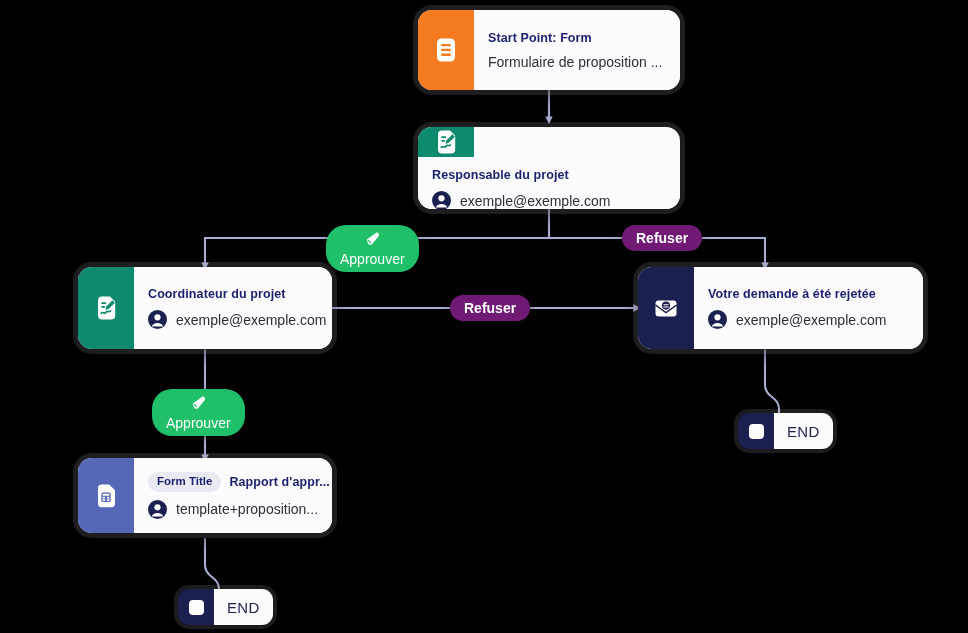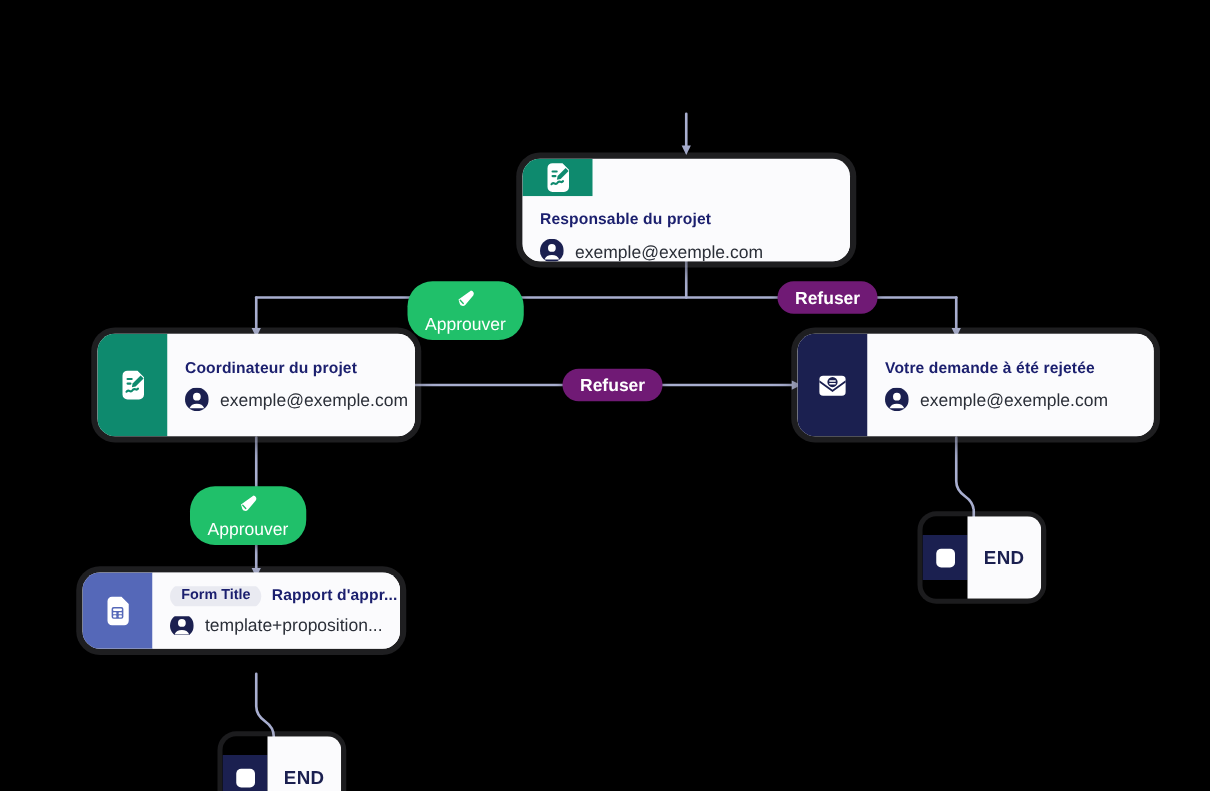--- a/index.html
+++ b/index.html
@@ -60,22 +60,22 @@
   .endnode{
     position:absolute;display:flex;align-items:center;
     border-radius:11px;overflow:hidden;z-index:4;
     box-shadow:0 0 0 4px rgba(230,232,245,.12),0 5px 13px rgba(0,0,0,.5);
   }
   .endnode .esq{
     width:36px;height:36px;background:#1b2050;display:flex;align-items:center;justify-content:center;
   }
   .endnode .esq i{display:block;width:15px;height:15px;background:#fff;border-radius:4px;}
   .endnode .elbl{
-    background:#fbfbfd;color:#1b2050;font-size:15px;font-weight:bold;
-    padding:15px 13px;height:36px;display:flex;align-items:center;letter-spacing:.3px;
+    background:#fbfbfd;color:#1b2050;font-size:15px;font-weight:normal;
+    padding:0 13px;height:36px;display:flex;align-items:center;letter-spacing:.3px;
   }
 </style>
 </head>
 <body>
 
 <div id="canvas">
 
   <svg id="edges" viewBox="0 0 968 633" xmlns="http://www.w3.org/2000/svg">
     <defs>
       <marker id="ah" markerWidth="9" markerHeight="9" refX="4.2" refY="4.5" orient="auto" markerUnits="userSpaceOnUse">
@@ -97,20 +97,38 @@
       <path d="M332,308 L637,308" marker-end="url(#ah)"></path>
 
       <path d="M205,350 L205,458" marker-end="url(#ah)"></path>
 
       <path d="M765,350 L765,385 Q765,392 772,397 Q779,402 779,409 L779,425" marker-end="url(#ah)"></path>
 
       <path d="M205,539 L205,565 Q205,572 212,577 Q219,582 219,589 L219,600" marker-end="url(#ah)"></path>
     </g>
   </svg>
 
+  <div class="node" style="left:418px;top:10px;width:262px;height:80px;">
+    <div class="badge-col" style="background:#F47B20;">
+      <span class="ico">
+        <svg viewBox="0 0 30 30" width="30" height="30" xmlns="http://www.w3.org/2000/svg">
+          <rect x="6" y="3.5" width="18" height="23" rx="4.5" fill="#ffffff"></rect>
+          <rect x="10" y="9" width="10" height="2.3" rx="1.15" fill="#F47B20"></rect>
+          <rect x="10" y="13.8" width="10" height="2.3" rx="1.15" fill="#F47B20"></rect>
+          <rect x="10" y="18.6" width="10" height="2.3" rx="1.15" fill="#F47B20"></rect>
+        </svg>
+      </span>
+    </div>
+    <div class="body">
+      <div class="ntitle">Start Point: Form</div>
+      <div class="nsub">
+        <span class="txt">Formulaire de proposition ...</span>
+      </div>
+    </div>
+  </div>
 
   <div class="node" style="left:418px;top:127px;width:262px;height:82px;flex-direction:column;">
     <div class="badge-col" style="background:#0E8A6E;">
       <span class="ico">
         <svg viewBox="0 0 30 30" width="30" height="30" xmlns="http://www.w3.org/2000/svg">
           <path d="M7,7.5a4,4 0 0 1 4,-4h8l5.2,5.2v13.8a4,4 0 0 1 -4,4h-9.2a4,4 0 0 1 -4,-4z" fill="#ffffff"></path>
           <rect x="10.2" y="9.3" width="5" height="1.7" rx=".85" fill="#0E8A6E"></rect>
           <rect x="10.2" y="13" width="4" height="1.7" rx=".85" fill="#0E8A6E"></rect>
           <path d="M10.2,20.4c1.6-2.6 3.2,1.4 4.8,-1.2 1.5,-2.4 3,.9 4.4,-1.3" stroke="#0E8A6E" stroke-width="1.7" fill="none" stroke-linecap="round"></path>
           <path d="M21.5,7.3l2.4,2.4 -6.4,6.4 -3,.6 .6,-3z" fill="#0E8A6E"></path>
@@ -179,21 +197,21 @@
             <circle cx="9.5" cy="9.5" r="9.5" fill="#1B2050"></circle>
             <circle cx="9.5" cy="7.3" r="3.1" fill="#ffffff"></circle>
             <path d="M3.6,16.6a6.3,5.4 0 0 1 11.8,0z" fill="#ffffff"></path>
           </svg>
         </span>
         <span class="txt">exemple@exemple.com</span>
       </div>
     </div>
   </div>
 
-  <div class="node" style="left:66px;top:458px;width:254px;height:61px;">
+  <div class="node" style="left:78px;top:458px;width:254px;height:75px;">
     <div class="badge-col" style="background:#5568B8;">
       <span class="ico">
         <svg viewBox="0 0 30 30" width="30" height="30" xmlns="http://www.w3.org/2000/svg">
           <path d="M7,7a3.6,3.6 0 0 1 3.6,-3.6h7.6l5.8,5.8v13.4a3.6,3.6 0 0 1 -3.6,3.6h-9.8a3.6,3.6 0 0 1 -3.6,-3.6z" fill="#ffffff"></path>
           <rect x="10.3" y="11.6" width="9.4" height="9.4" rx="1.6" fill="#5568B8"></rect>
           <rect x="11.5" y="12.8" width="7" height="1.9" rx=".6" fill="#ffffff"></rect>
           <rect x="11.5" y="15.7" width="2.6" height="1.7" rx=".5" fill="#ffffff"></rect>
           <rect x="15.9" y="15.7" width="2.6" height="1.7" rx=".5" fill="#ffffff"></rect>
           <rect x="11.5" y="18.2" width="2.6" height="1.7" rx=".5" fill="#ffffff"></rect>
           <rect x="15.9" y="18.2" width="2.6" height="1.7" rx=".5" fill="#ffffff"></rect>

